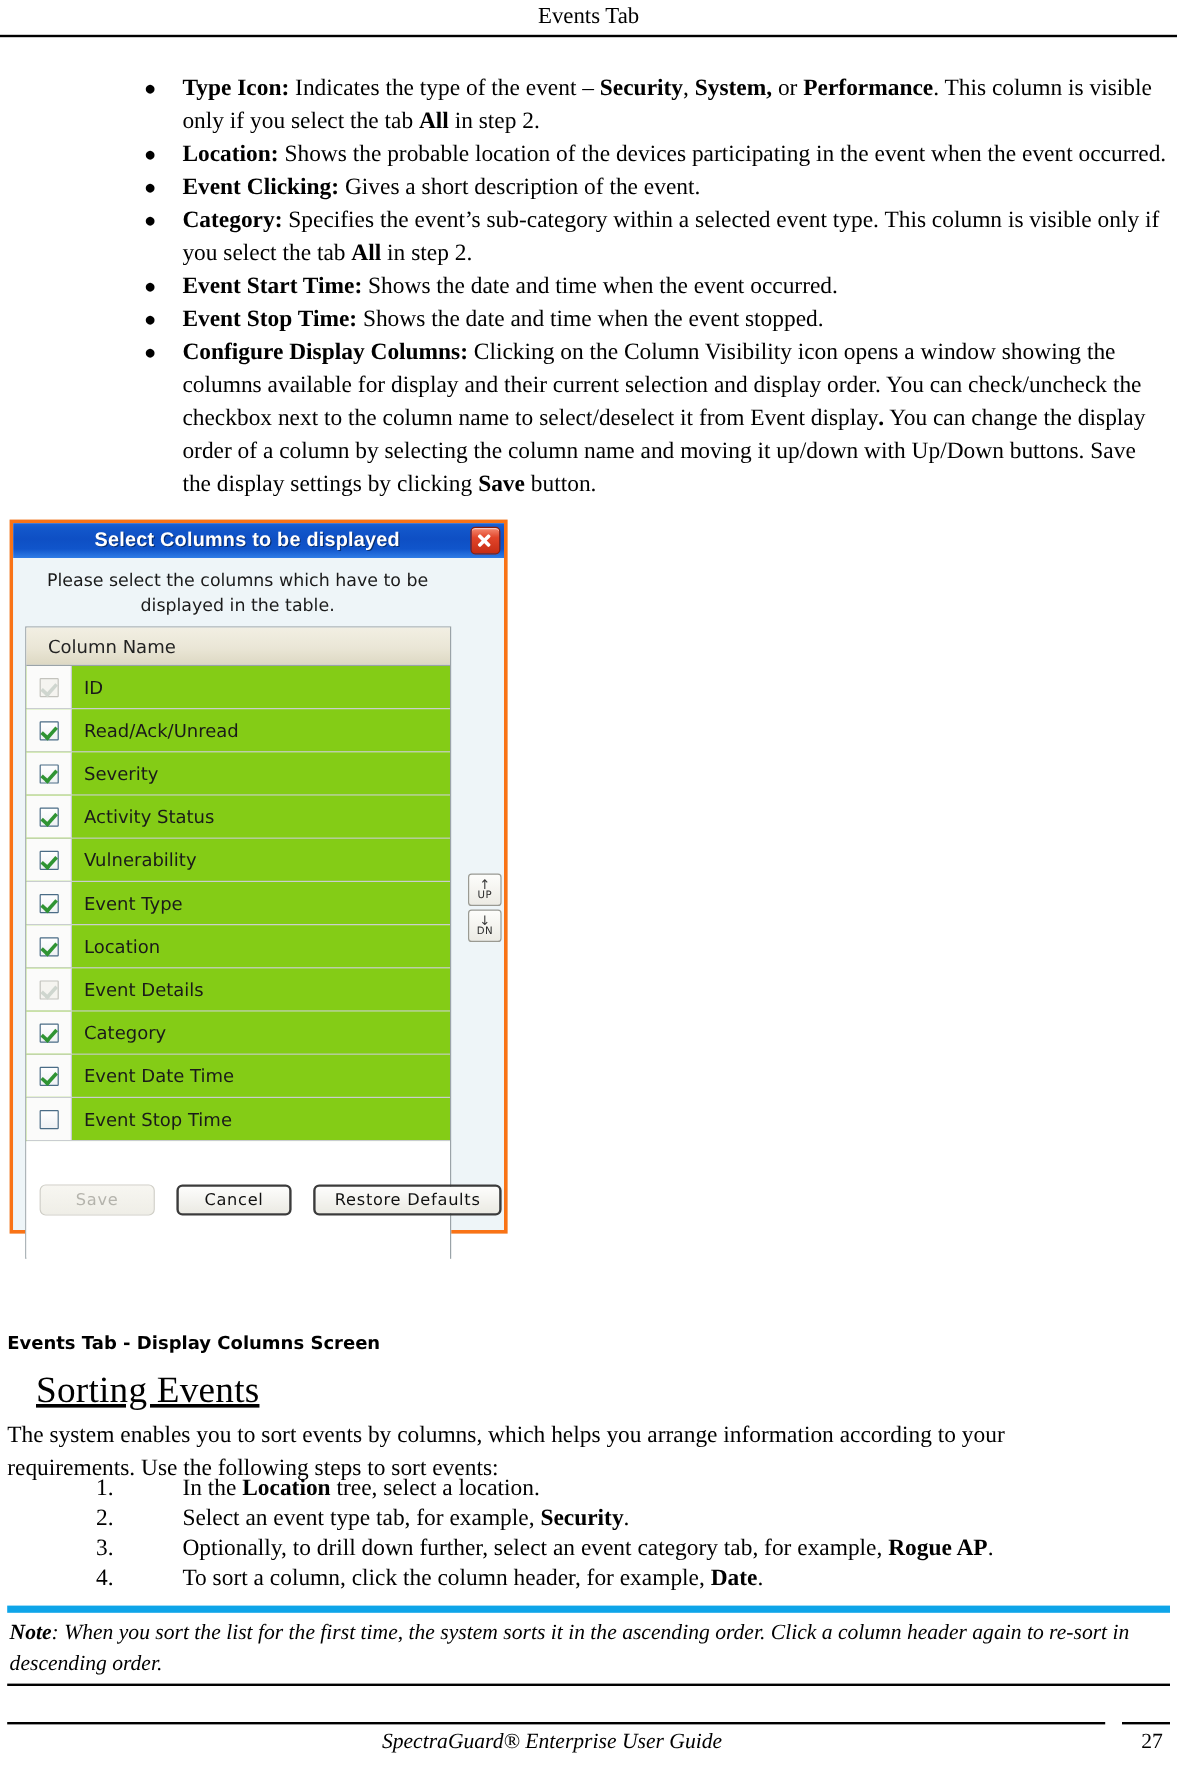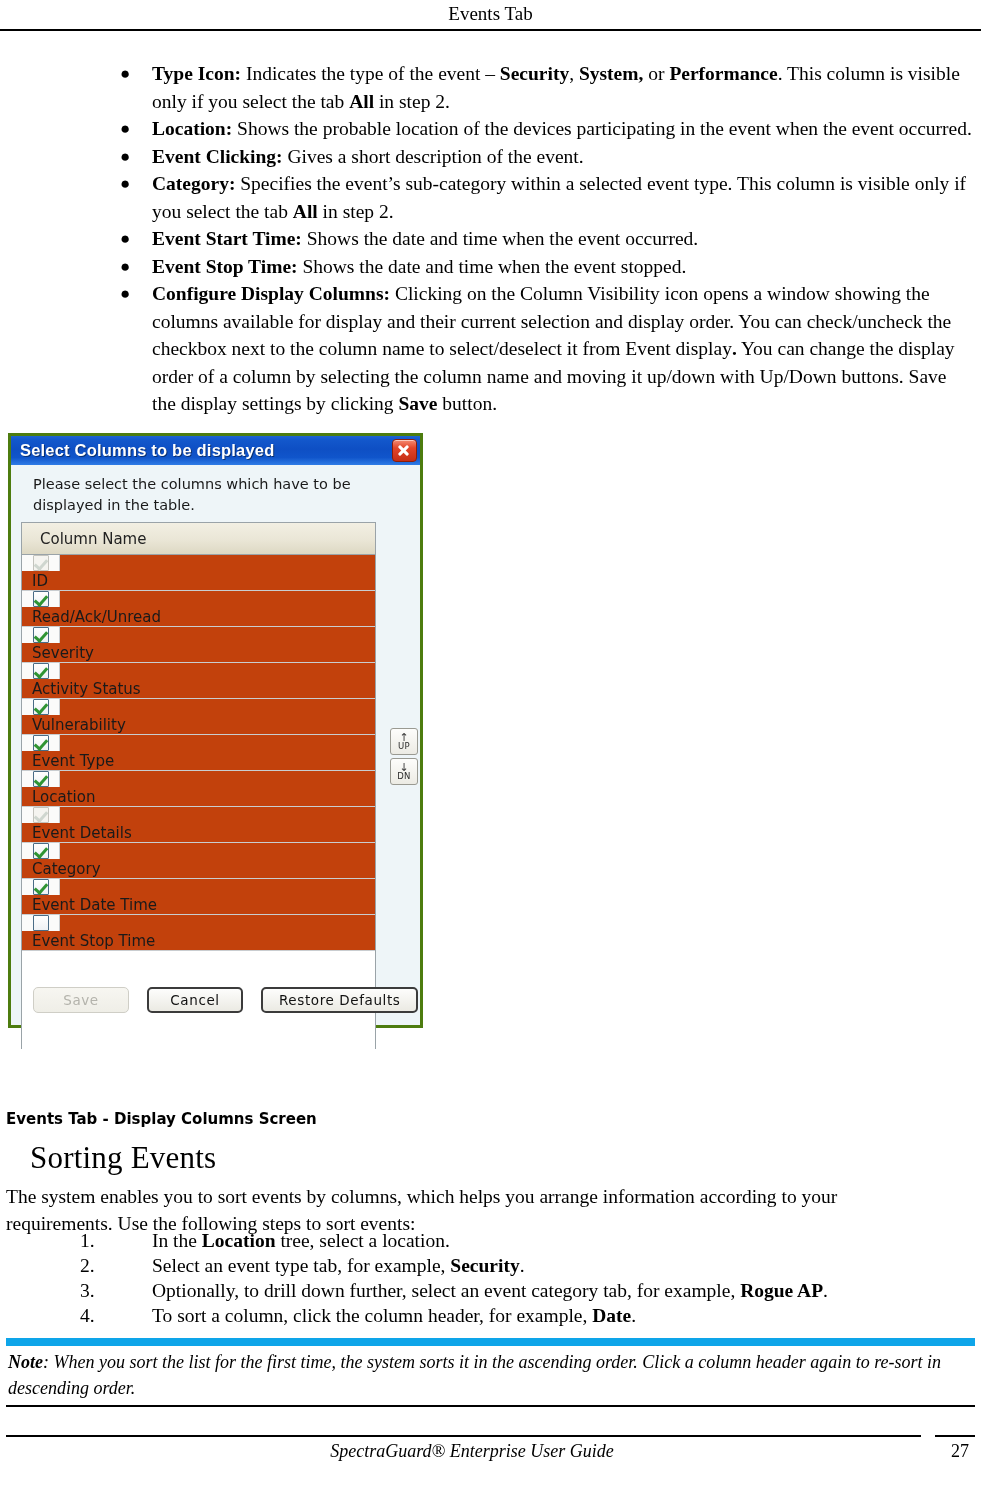--- a/index.html
+++ b/index.html
@@ -68,23 +68,24 @@
   }
   b, .b { font-weight: bold; }
 
   
   .shot-wrap {
     position: absolute;
     left: 8px;
     top: 433px;
     width: 415px;
     height: 595px;
-    border: 3px solid #4d7c0f;
+    border: 3px solid #f97316;
     box-sizing: border-box;
     background: #eef5f8;
+    text-align: center;
   }
   .dlg-titlebar {
     height: 29px;
     background: linear-gradient(to bottom,
         #1d63d4 0%, #1358cc 12%, #0e4fc4 45%, #1055cb 74%, #2f7ce6 100%);
     display: flex;
     align-items: center;
     padding: 0 3px 0 9px;
     box-sizing: border-box;
   }
@@ -162,22 +163,21 @@
     display: flex;
     align-items: center;
     padding-left: 18px;
     font-size: 15px;
     color: #222;
   }
   .col-row {
     display: flex;
     height: 35px;
     border-bottom: 1px solid #c9cdd0;
-    background: #c2410c;
-    flex-direction: column;
+    background: #84cc16;
   }
   .col-row .cb-cell {
     width: 38px;
     border-right: 1px solid #c9cdd0;
     box-sizing: border-box;
     display: flex;
     align-items: center;
     justify-content: center;
     background: #fbfbfa;
   }
@@ -284,20 +284,21 @@
   }
 
   .h2-heading {
     position: absolute;
     left: 30px;
     top: 1140px;
     font-family: "Liberation Serif", "DejaVu Serif", serif;
     font-size: 31px;
     font-weight: normal;
     letter-spacing: .2px;
+    text-decoration: underline;
   }
 
   .para {
     position: absolute;
     left: 6px;
     top: 1183px;
     width: 900px;
     font-size: 19.5px;
     line-height: 27px;
     text-align: left;
@@ -325,21 +326,21 @@
     top: 0;
     width: 26px;
     text-align: left;
   }
 
   .note-box {
     position: absolute;
     left: 6px;
     top: 1338px;
     width: 969px;
-    border-top: 8px solid #0ea5e9;
+    border-top: 6px solid #0ea5e9;
     border-bottom: 2px solid #000;
     padding: 3px 2px 4px 2px;
     box-sizing: border-box;
     font-style: italic;
     font-size: 18px;
     line-height: 26px;
   }
   .note-box .note-label-i { font-weight: bold; font-style: italic; }
 
   
@@ -358,21 +359,21 @@
   }
   .footer-rule-right {
     position: absolute;
     top: 0; right: 6px;
     width: 40px;
     border-top: 2px solid #000;
   }
   .footer-title {
     position: absolute;
     top: 6px;
-    left: 12px;
+    left: 0;
     width: 920px;
     text-align: center;
     font-style: italic;
     font-size: 18px;
   }
   .footer-page {
     position: absolute;
     top: 6px;
     right: 12px;
     font-size: 18px;

